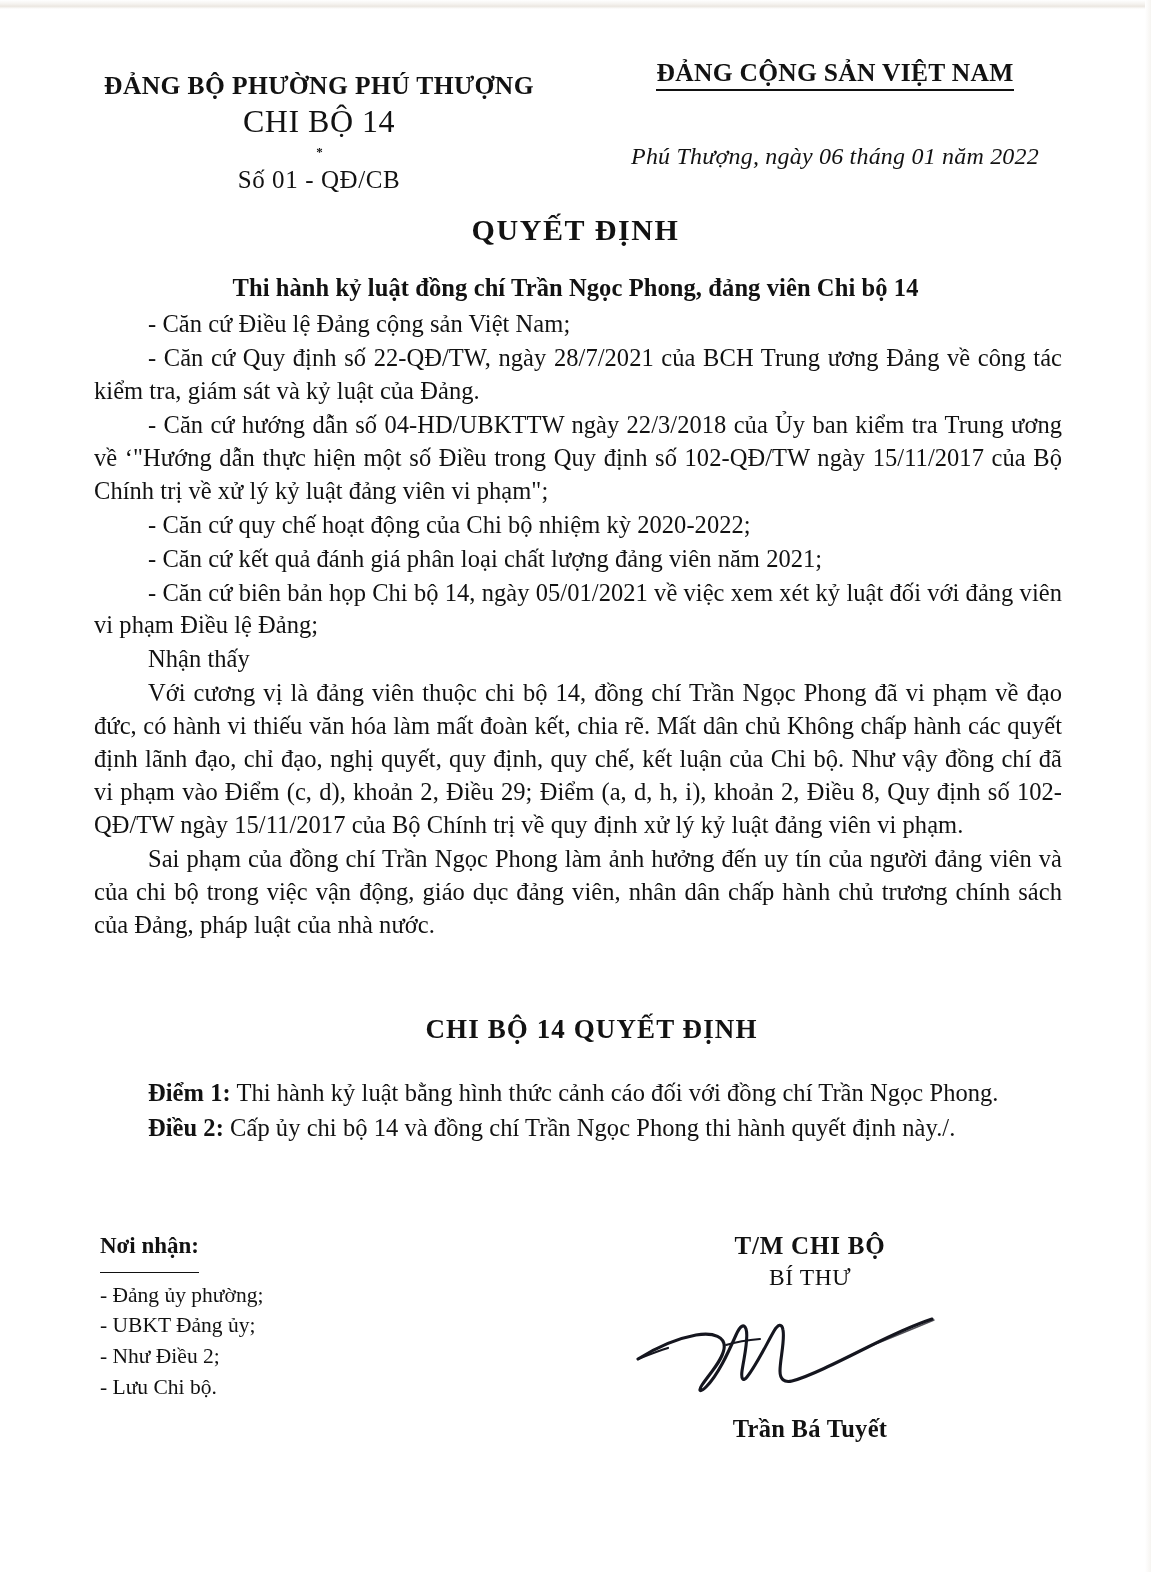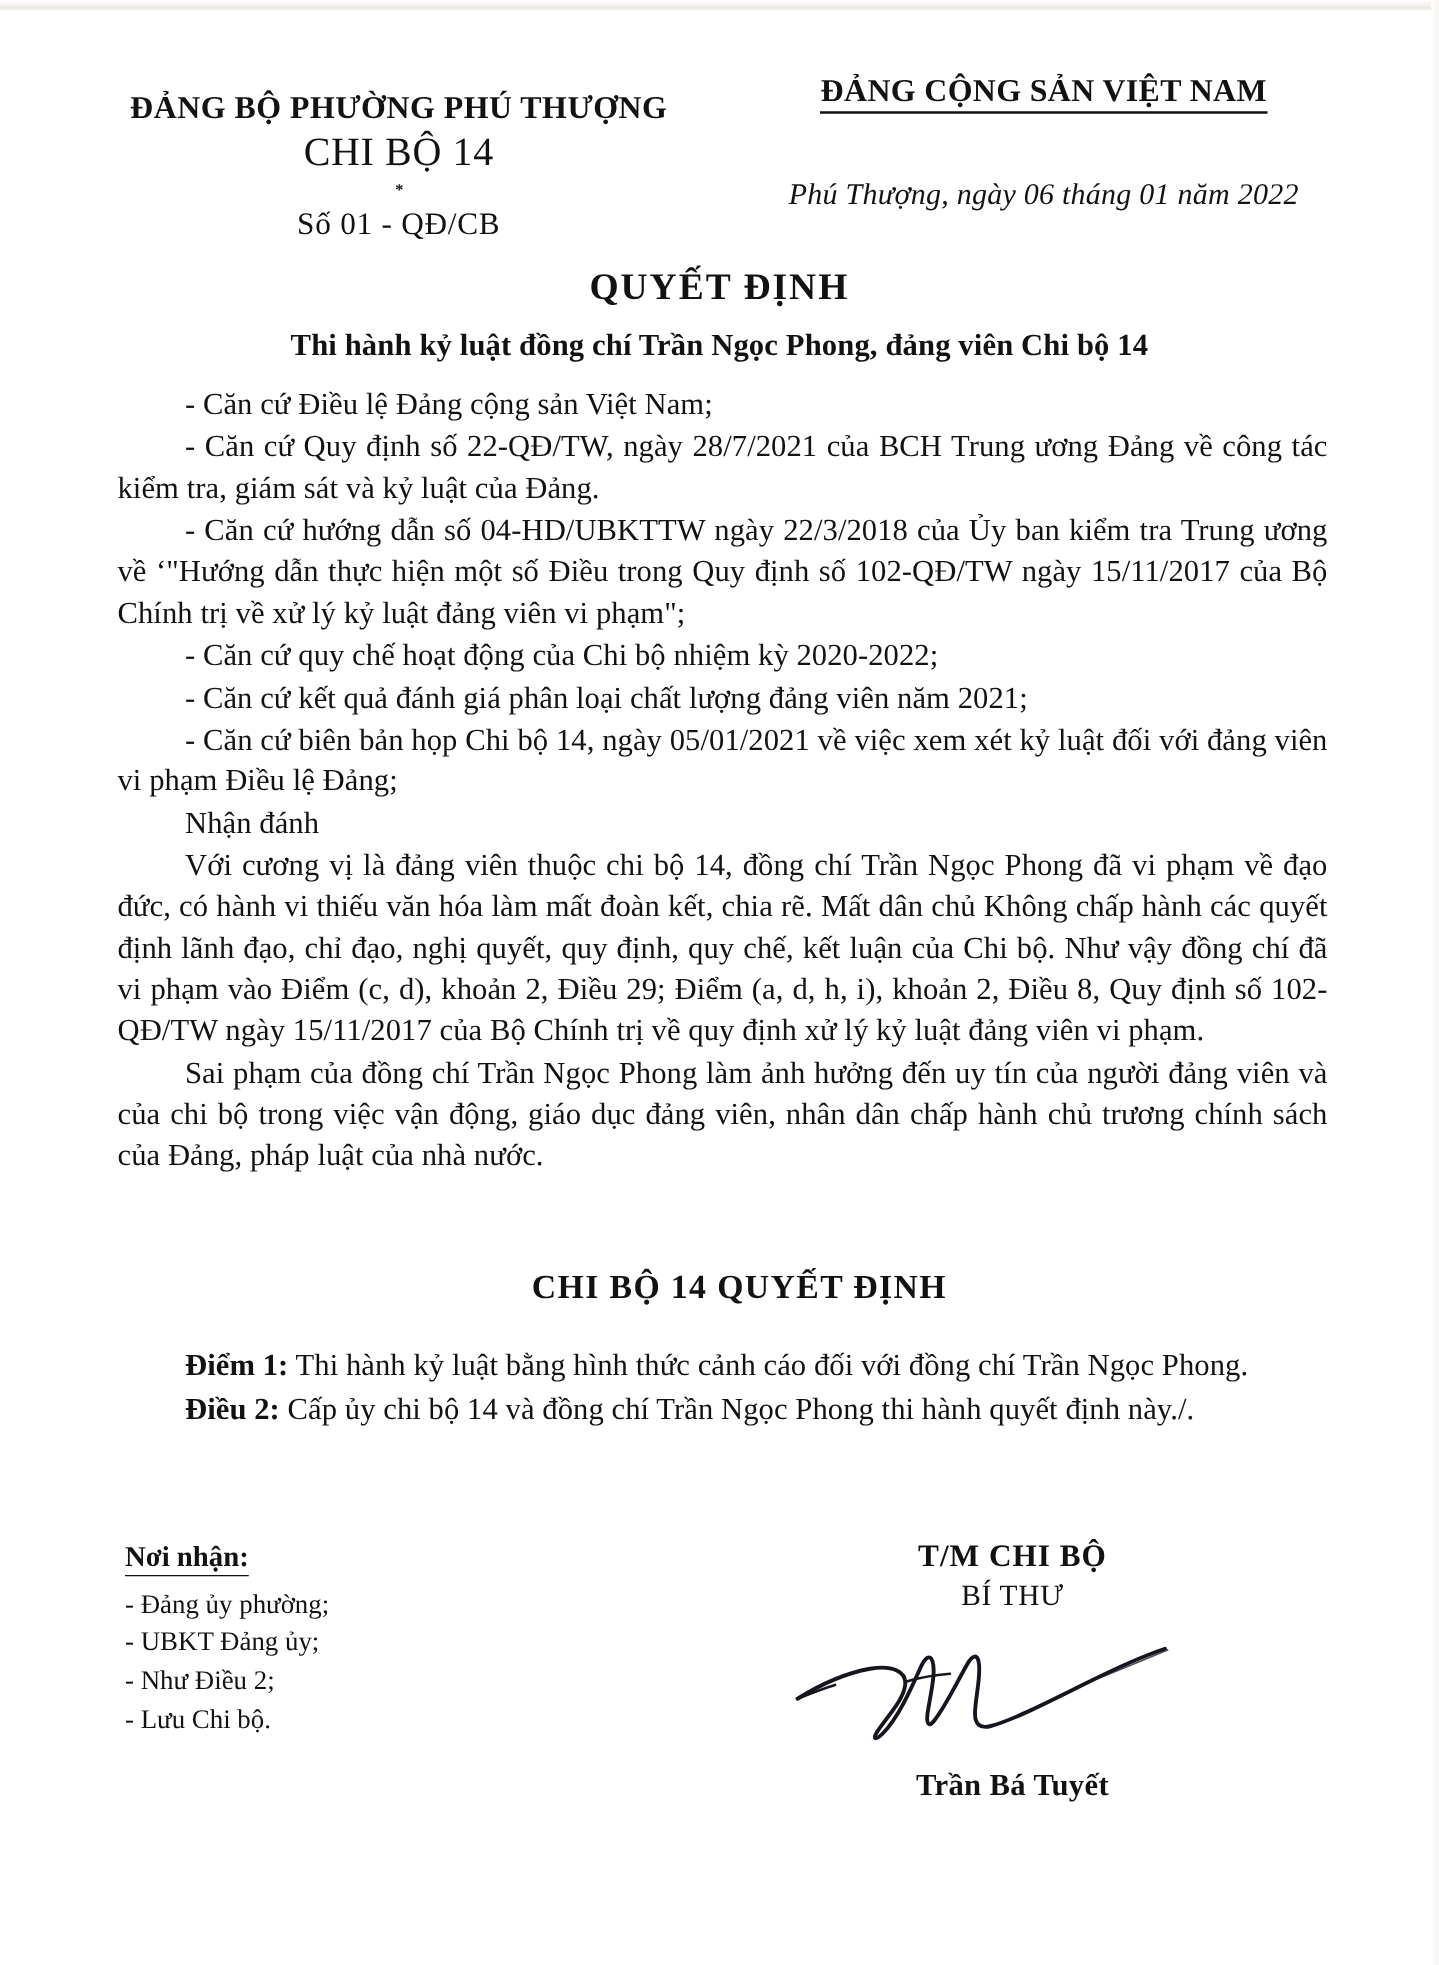--- a/index.html
+++ b/index.html
@@ -121,21 +121,21 @@
   }
   .doc-title {
     font-size: 30px;
     font-weight: 700;
     letter-spacing: 1.6px;
     line-height: 1.2;
   }
   .doc-subtitle {
     font-size: 24.5px;
     font-weight: 700;
-    margin-top: 14px;
+    margin-top: 25px;
     letter-spacing: .1px;
     line-height: 1.25;
   }
 
   
   .body-block {
     position: absolute;
     top: 308px;
     left: 94px;
     width: 968px;
@@ -186,21 +186,21 @@
     position: absolute;
     left: 100px;
     top: 0;
     width: 420px;
   }
   .recipients-title {
     font-size: 23px;
     font-weight: 700;
     display: inline-block;
     border-bottom: 1.8px solid #111;
-    padding-bottom: 0px;
+    padding-bottom: 12px;
     line-height: 1.2;
   }
   .recipients ul {
     list-style: none;
     margin: 7px 0 0 0;
     padding: 0;
   }
   .recipients li {
     font-size: 21.5px;
     line-height: 1.43;
@@ -270,21 +270,21 @@
     <div class="doc-subtitle">Thi hành kỷ luật đồng chí Trần Ngọc Phong, đảng viên Chi bộ 14</div>
   </div>
 
   <div class="body-block">
     <p class="p indent">- Căn cứ Điều lệ Đảng cộng sản Việt Nam;</p>
     <p class="p indent">- Căn cứ Quy định số 22-QĐ/TW, ngày 28/7/2021 của BCH Trung ương Đảng về công tác kiểm tra, giám sát và kỷ luật của Đảng.</p>
     <p class="p indent">- Căn cứ hướng dẫn số 04-HD/UBKTTW ngày 22/3/2018 của Ủy ban kiểm tra Trung ương về ‘"Hướng dẫn thực hiện một số Điều trong Quy định số 102-QĐ/TW ngày 15/11/2017 của Bộ Chính trị về xử lý kỷ luật đảng viên vi phạm";</p>
     <p class="p indent">- Căn cứ quy chế hoạt động của Chi bộ nhiệm kỳ 2020-2022;</p>
     <p class="p indent">- Căn cứ kết quả đánh giá phân loại chất lượng đảng viên năm 2021;</p>
     <p class="p indent">- Căn cứ biên bản họp Chi bộ 14, ngày 05/01/2021 về việc xem xét kỷ luật đối với đảng viên vi phạm Điều lệ Đảng;</p>
-    <p class="p indent">Nhận đánh</p>
+    <p class="p indent">Nhận thấy</p>
     <p class="p indent">Với cương vị là đảng viên thuộc chi bộ 14, đồng chí Trần Ngọc Phong đã vi phạm về đạo đức, có hành vi thiếu văn hóa làm mất đoàn kết, chia rẽ. Mất dân chủ Không chấp hành các quyết định lãnh đạo, chỉ đạo, nghị quyết, quy định, quy chế, kết luận của Chi bộ. Như vậy đồng chí đã vi phạm vào Điểm (c, d), khoản 2, Điều 29; Điểm (a, d, h, i), khoản 2, Điều 8, Quy định số 102-QĐ/TW ngày 15/11/2017 của Bộ Chính trị về quy định xử lý kỷ luật đảng viên vi phạm.</p>
     <p class="p indent">Sai phạm của đồng chí Trần Ngọc Phong làm ảnh hưởng đến uy tín của người đảng viên và của chi bộ trong việc vận động, giáo dục đảng viên, nhân dân chấp hành chủ trương chính sách của Đảng, pháp luật của nhà nước.</p>
   </div>
 
   <div class="decision-heading">CHI BỘ 14 QUYẾT ĐỊNH</div>
 
   <div class="articles">
     <p class="p indent">
       <span class="art-label">Điểm 1:</span><span> Thi hành kỷ luật bằng hình thức cảnh cáo đối với đồng chí Trần Ngọc Phong.</span>
     </p>

